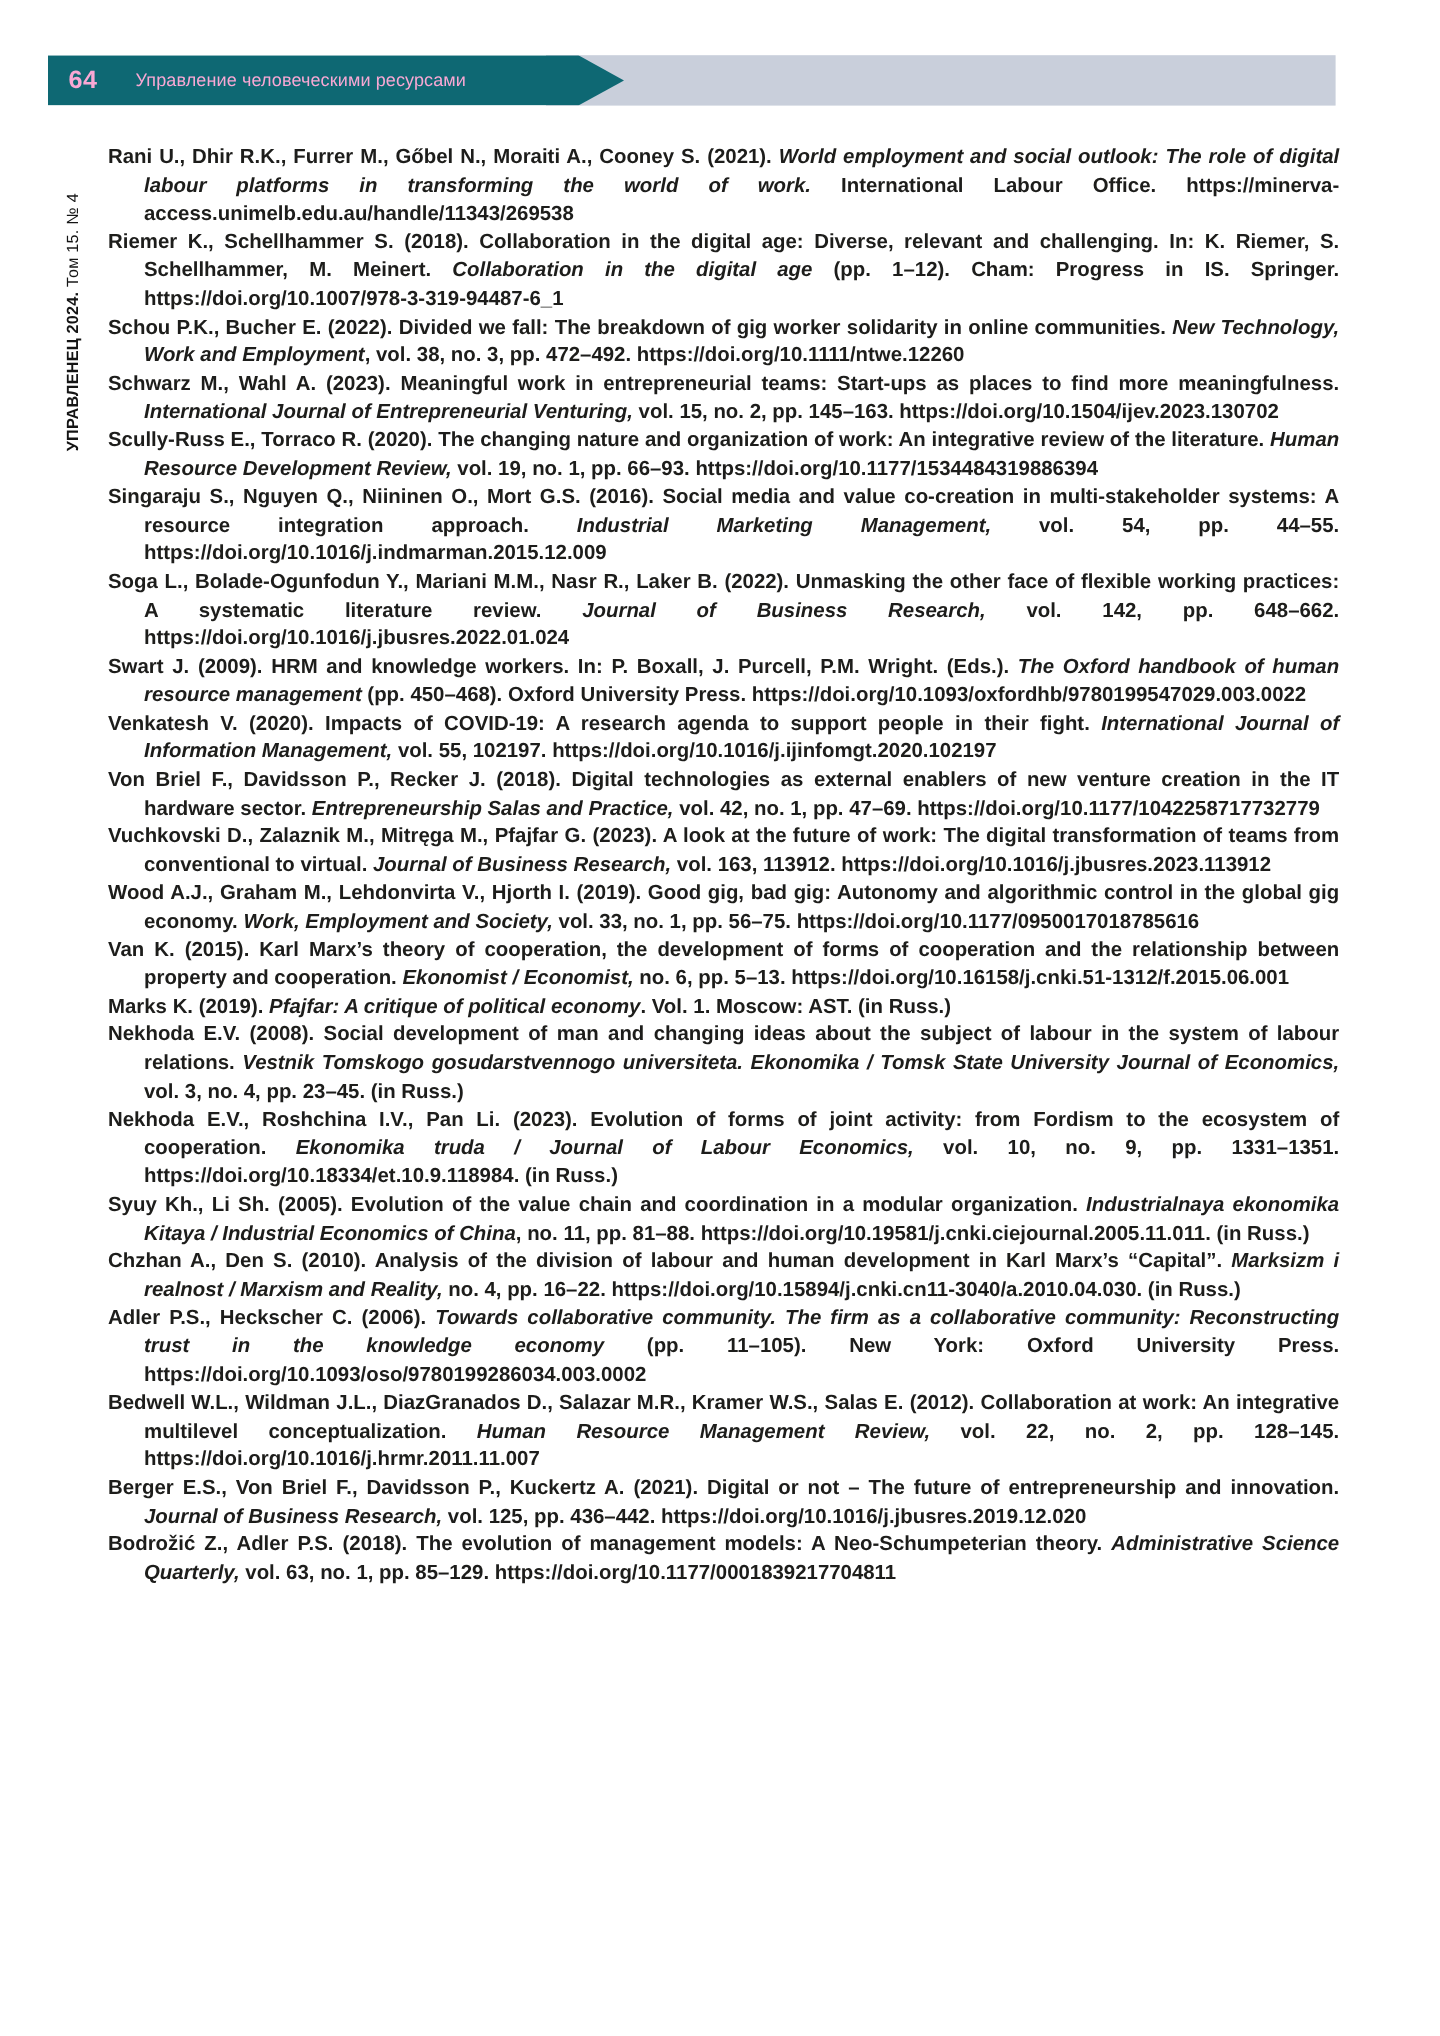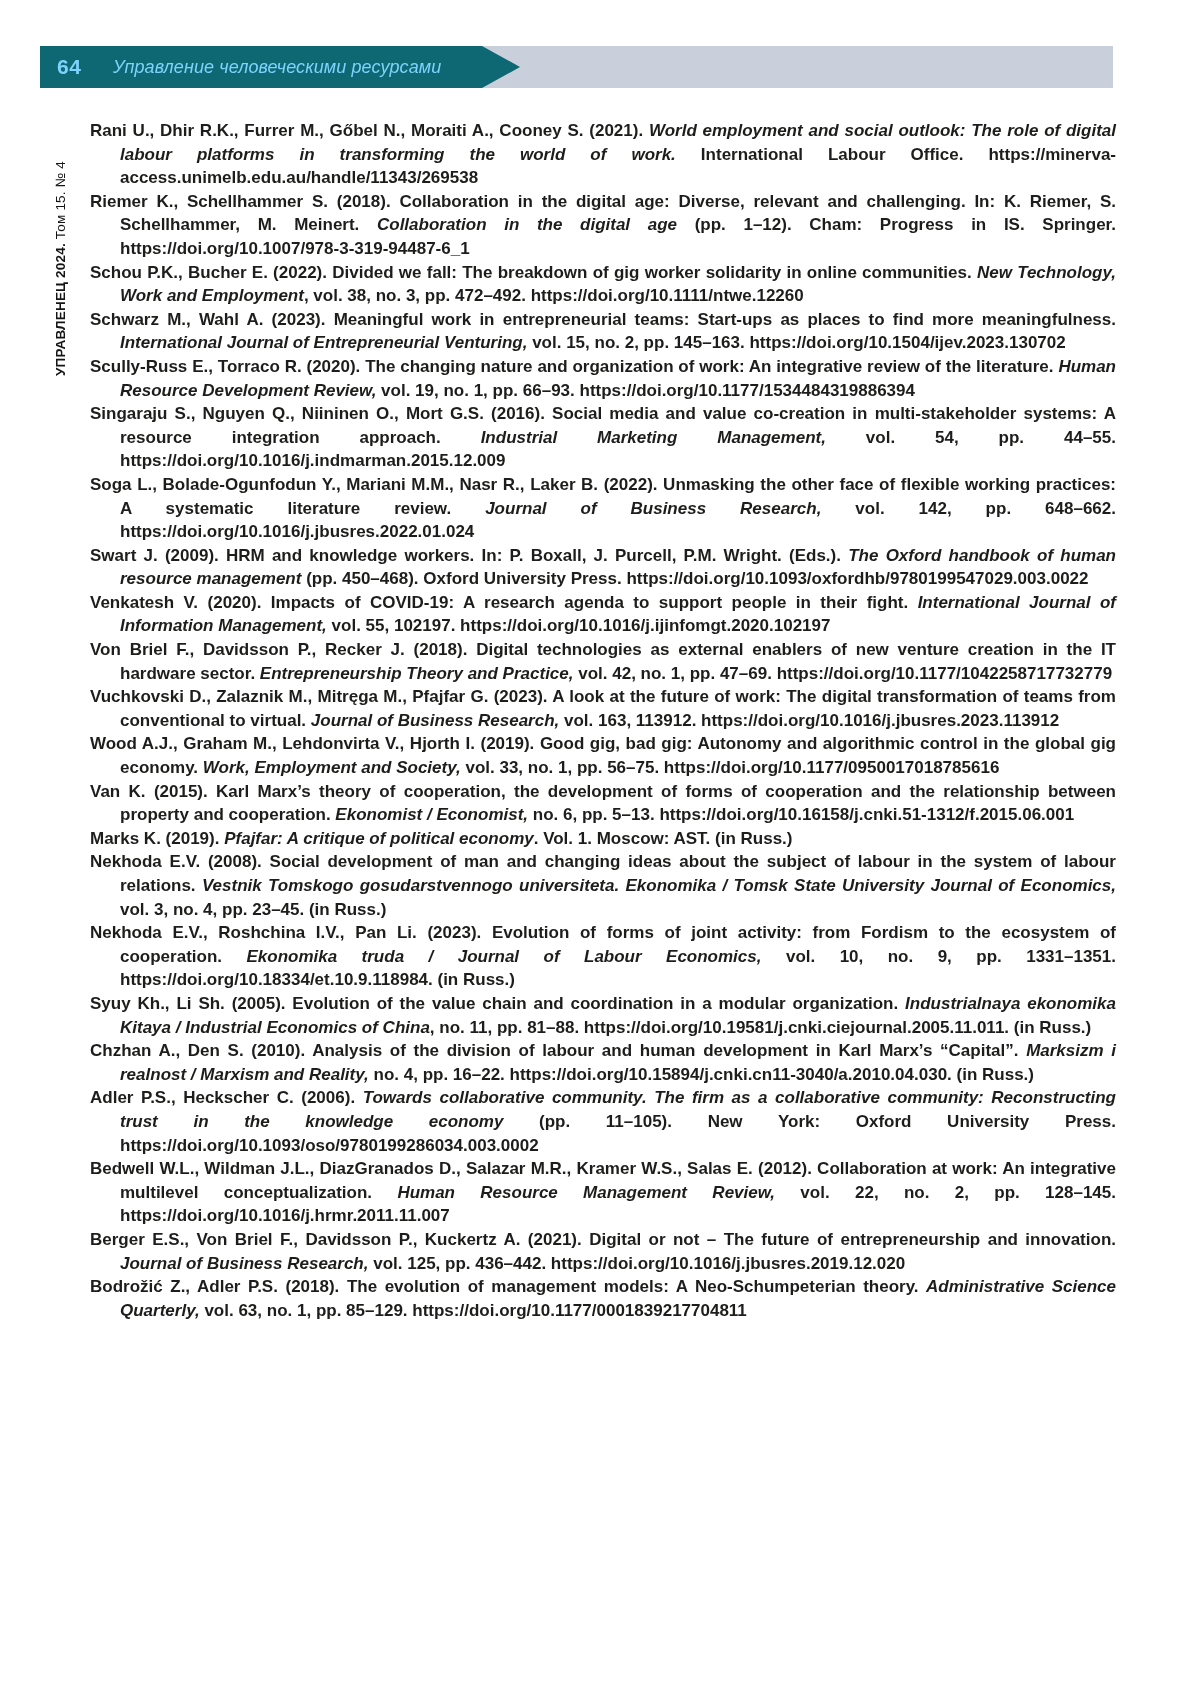--- a/index.html
+++ b/index.html
@@ -18,27 +18,27 @@
     position: absolute; left: 455px; top: 46px;
     width: 658px; height: 42px;
     background: var(--bar-gray, #c9cfdb);
   }
   .header-banner {
     position: absolute; left: 40px; top: 46px;
     width: 480px; height: 42px;
     background: var(--teal, #0e6873);
     clip-path: polygon(0 0, calc(100% - 38px) 0, 100% 50%, calc(100% - 38px) 100%, 0 100%);
     display: flex; align-items: center;
-    color: #7dd3fc;
+    color: #f9a8d4;
   }
   .page-number {
     font-weight: bold; font-size: 21px; letter-spacing: 0.5px;
     margin-left: 17px; width: 56px;
   }
-  .section-title { font-size: 18px; letter-spacing: 0.1px; font-style: italic; }
+  .section-title { font-size: 15px; letter-spacing: 0.1px; }
 
   
   .sidebar-label {
     position: absolute; left: 53px; top: 376px;
     transform: rotate(-90deg); transform-origin: 0 0;
     white-space: nowrap;
     font-size: 13.5px; letter-spacing: 0.2px; color: #141414;
   }
   .sidebar-label .b { font-weight: bold; }
 
@@ -82,21 +82,21 @@
     <div id="refs-part1">
         <p class="ref"><span>Rani U., Dhir R.K., Furrer M., Gőbel N., Moraiti A., Cooney S. (2021). </span><em>World employment and social outlook: The role of digital labour platforms in transforming the world of work.</em><span> International Labour Office. https://minerva-access.unimelb.edu.au/handle/11343/269538</span></p>
         <p class="ref"><span>Riemer K., Schellhammer S. (2018). Collaboration in the digital age: Diverse, relevant and challenging. In: K. Riemer, S. Schellhammer, M. Meinert. </span><em>Collaboration in the digital age</em><span> (pp. 1–12). Cham: Progress in IS. Springer. https://doi.org/10.1007/978-3-319-94487-6_1</span></p>
         <p class="ref"><span>Schou P.K., Bucher E. (2022). Divided we fall: The breakdown of gig worker solidarity in online communities. </span><em>New Technology, Work and Employment</em><span>, vol. 38, no. 3, pp. 472–492. https://doi.org/10.1111/ntwe.12260</span></p>
         <p class="ref"><span>Schwarz M., Wahl A. (2023). Meaningful work in entrepreneurial teams: Start-ups as places to find more meaningfulness. </span><em>International Journal of Entrepreneurial Venturing,</em><span> vol. 15, no. 2, pp. 145–163. https://doi.org/10.1504/ijev.2023.130702</span></p>
         <p class="ref"><span>Scully-Russ E., Torraco R. (2020). The changing nature and organization of work: An integrative review of the literature. </span><em>Human Resource Development Review,</em><span> vol. 19, no. 1, pp. 66–93. https://doi.org/10.1177/1534484319886394</span></p>
         <p class="ref"><span>Singaraju S., Nguyen Q., Niininen O., Mort G.S. (2016). Social media and value co-creation in multi-stakeholder systems: A resource integration approach. </span><em>Industrial Marketing Management,</em><span> vol. 54, pp. 44–55. https://doi.org/10.1016/j.indmarman.2015.12.009</span></p>
         <p class="ref"><span>Soga L., Bolade-Ogunfodun Y., Mariani M.M., Nasr R., Laker B. (2022). Unmasking the other face of flexible working practices: A systematic literature review. </span><em>Journal of Business Research,</em><span> vol. 142, pp. 648–662. https://doi.org/10.1016/j.jbusres.2022.01.024</span></p>
         <p class="ref"><span>Swart J. (2009). HRM and knowledge workers. In: P. Boxall, J. Purcell, P.M. Wright. (Eds.). </span><em>The Oxford handbook of human resource management</em><span> (pp. 450–468). Oxford University Press. https://doi.org/10.1093/oxfordhb/9780199547029.003.0022</span></p>
         <p class="ref"><span>Venkatesh V. (2020). Impacts of COVID-19: A research agenda to support people in their fight. </span><em>International Journal of Information Management,</em><span> vol. 55, 102197. https://doi.org/10.1016/j.ijinfomgt.2020.102197</span></p>
-        <p class="ref"><span>Von Briel F., Davidsson P., Recker J. (2018). Digital technologies as external enablers of new venture creation in the IT hardware sector. </span><em>Entrepreneurship Theory and Practice,</em><span> vol. 42, no. 1, pp. 47–69. https://doi.org/10.1177/1042258717732779</span></p>
+        <p class="ref"><span>Von Briel F., Davidsson P., Recker J. (2018). Digital technologies as external enablers of new venture creation in the IT hardware sector. </span><em>Entrepreneurship Salas and Practice,</em><span> vol. 42, no. 1, pp. 47–69. https://doi.org/10.1177/1042258717732779</span></p>
         <p class="ref"><span>Vuchkovski D., Zalaznik M., Mitręga M., Pfajfar G. (2023). A look at the future of work: The digital transformation of teams from conventional to virtual. </span><em>Journal of Business Research,</em><span> vol. 163, 113912. https://doi.org/10.1016/j.jbusres.2023.113912</span></p>
         <p class="ref"><span>Wood A.J., Graham M., Lehdonvirta V., Hjorth I. (2019). Good gig, bad gig: Autonomy and algorithmic control in the global gig economy. </span><em>Work, Employment and Society,</em><span> vol. 33, no. 1, pp. 56–75. https://doi.org/10.1177/0950017018785616</span></p>
       </div>
     <div id="refs-part2">
         <p class="ref"><span>Van K. (2015). Karl Marx’s theory of cooperation, the development of forms of cooperation and the relationship between property and cooperation. </span><em>Ekonomist / Economist,</em><span> no. 6, pp. 5–13. https://doi.org/10.16158/j.cnki.51-1312/f.2015.06.001</span></p>
         <p class="ref"><span>Marks K. (2019). </span><em>Pfajfar: A critique of political economy</em><span>. Vol. 1. Moscow: AST. (in Russ.)</span></p>
         <p class="ref"><span>Nekhoda E.V. (2008). Social development of man and changing ideas about the subject of labour in the system of labour relations. </span><em>Vestnik Tomskogo gosudarstvennogo universiteta. Ekonomika / Tomsk State University Journal of Economics,</em><span> vol. 3, no. 4, pp. 23–45. (in Russ.)</span></p>
         <p class="ref"><span>Nekhoda E.V., Roshchina I.V., Pan Li. (2023). Evolution of forms of joint activity: from Fordism to the ecosystem of cooperation. </span><em>Ekonomika truda / Journal of Labour Economics,</em><span> vol. 10, no. 9, pp. 1331–1351. https://doi.org/10.18334/et.10.9.118984. (in Russ.)</span></p>
         <p class="ref"><span>Syuy Kh., Li Sh. (2005). Evolution of the value chain and coordination in a modular organization. </span><em>Industrialnaya ekonomika Kitaya / Industrial Economics of China</em><span>, no. 11, pp. 81–88. https://doi.org/10.19581/j.cnki.ciejournal.2005.11.011. (in Russ.)</span></p>
         <p class="ref"><span>Chzhan A., Den S. (2010). Analysis of the division of labour and human development in Karl Marx’s “Capital”. </span><em>Marksizm i realnost / Marxism and Reality,</em><span> no. 4, pp. 16–22. https://doi.org/10.15894/j.cnki.cn11-3040/a.2010.04.030. (in Russ.)</span></p>

